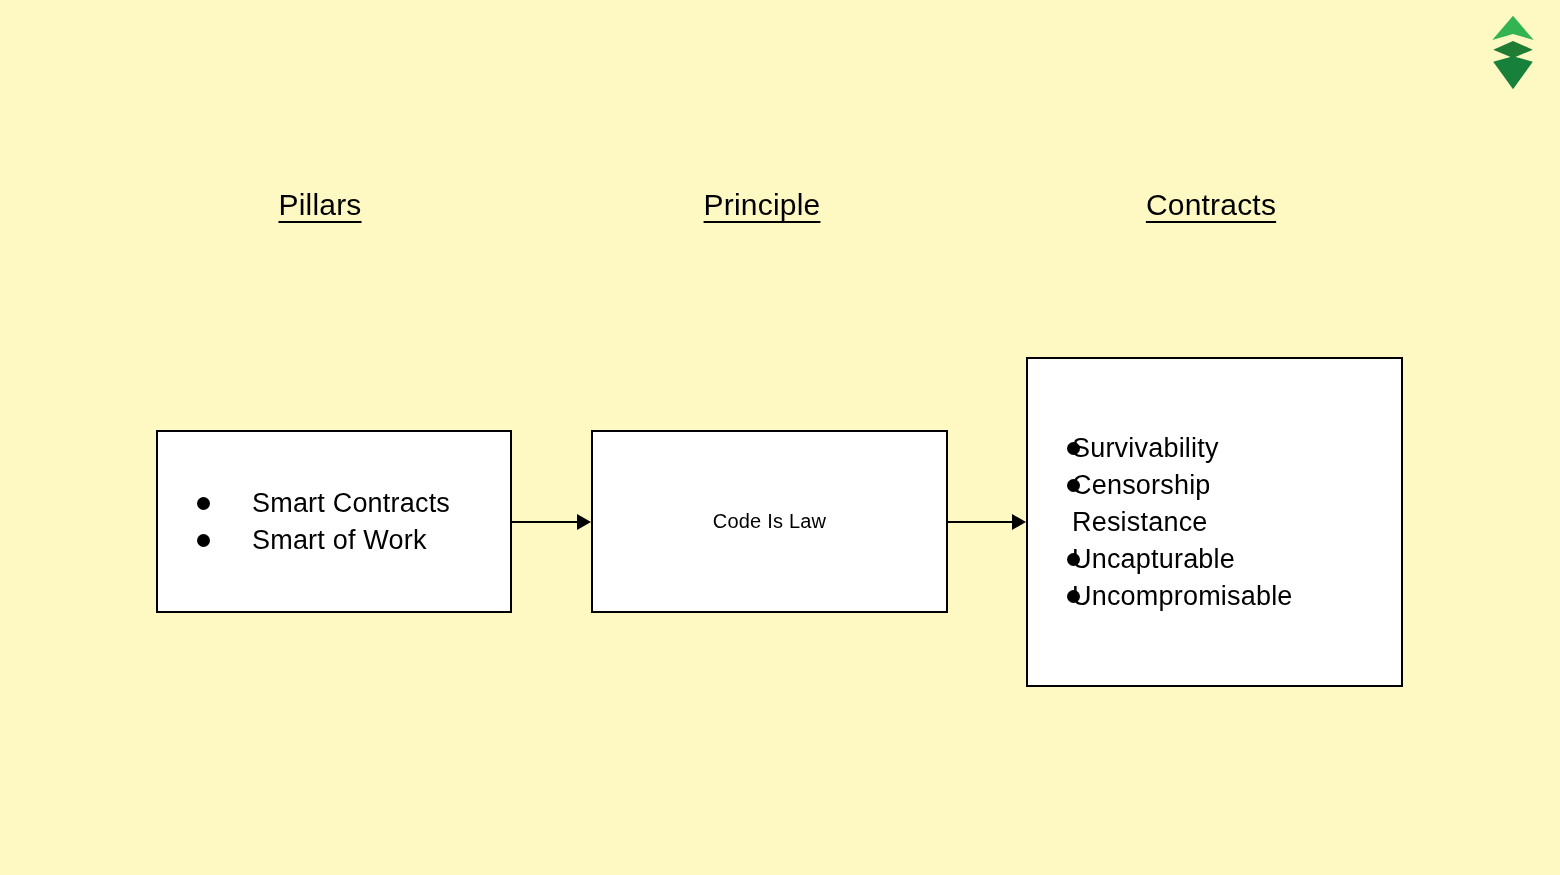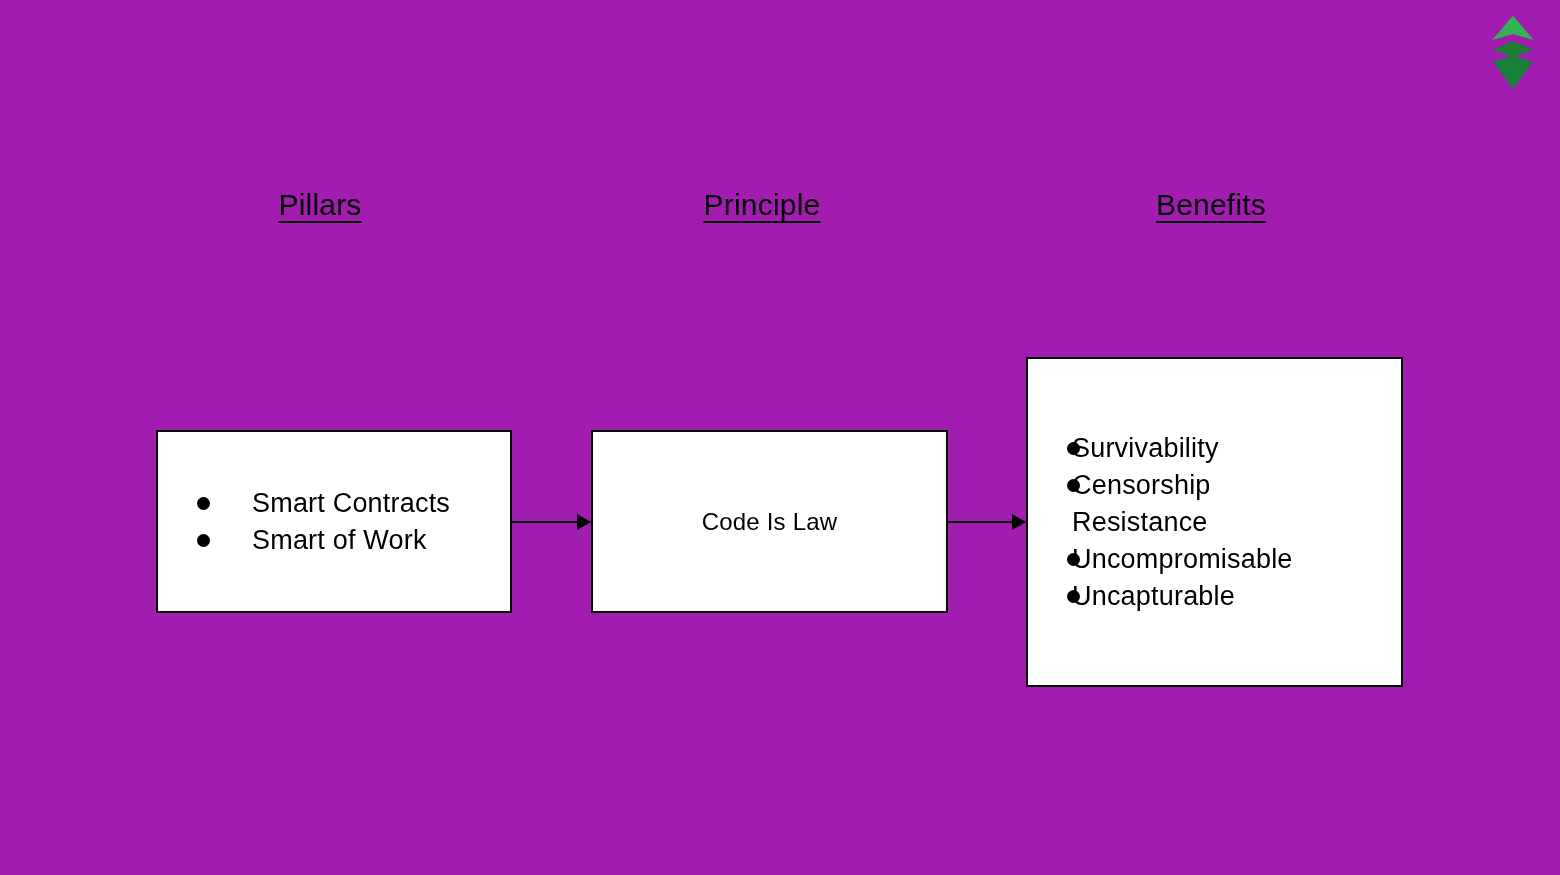--- a/index.html
+++ b/index.html
@@ -1,21 +1,21 @@
 <!DOCTYPE html>
 <html><head>
 <meta charset="utf-8">
 <style>
   * { margin: 0; padding: 0; box-sizing: border-box; }
   html, body { background: #ffffff; }
   .canvas {
     position: relative;
     width: 1560px;
     height: 875px;
-    background: #a21caf;
+    background: #fef9c3;
     overflow: hidden;
     font-family: "Liberation Sans", "DejaVu Sans", sans-serif;
     color: #000000;
   }
 
   
   .logo {
     position: absolute;
     left: 1490px;
     top: 15px;
@@ -46,21 +46,21 @@
     border: 2px solid #000000;
     background: #ffffff;
     display: flex;
     align-items: center;
   }
   .node.pillars   { left: 156px;  top: 430px; width: 356px; height: 183px; }
   .node.principle { left: 591px;  top: 430px; width: 357px; height: 183px; justify-content: center; }
   .node.benefits  { left: 1026px; top: 357px; width: 377px; height: 330px; }
 
   .node .center-label {
-    font-size: 24px;
+    font-size: 20px;
     letter-spacing: 0.2px;
     white-space: nowrap;
   }
 
   ul.bullets { list-style: none; width: 100%; }
   ul.bullets li {
     position: relative;
     padding-left: 94px;
     font-size: 27px;
     line-height: 37px;
@@ -104,21 +104,21 @@
 <div class="canvas">
 
   <svg class="logo" viewBox="0 0 100 160" aria-hidden="true">
     <polygon points="50,0 95,53 50,40 5,53" fill="#33b453"></polygon>
     <polygon points="50,55 93,74 50,92 7,74" fill="#1f7c33"></polygon>
     <polygon points="7,100 50,88 93,100 50,160" fill="#17813c"></polygon>
   </svg>
 
   <div class="col-header pillars">Pillars</div>
   <div class="col-header principle">Principle</div>
-  <div class="col-header benefits">Benefits</div>
+  <div class="col-header benefits">Contracts</div>
 
   <div class="node pillars">
     <ul class="bullets">
       <li>
         <span class="dot"></span>
         <span>Smart Contracts</span>
       </li>
       <li>
         <span class="dot"></span>
         <span>Smart of Work</span>
@@ -141,22 +141,22 @@
       <li>
         <span class="dot"></span>
         <span>Survivability</span>
       </li>
       <li>
         <span class="dot"></span>
         <span>Censorship Resistance</span>
       </li>
       <li>
         <span class="dot"></span>
-        <span>Uncompromisable</span>
+        <span>Uncapturable</span>
       </li>
       <li>
         <span class="dot"></span>
-        <span>Uncapturable</span>
+        <span>Uncompromisable</span>
       </li>
     </ul>
   </div>
 
 </div>
 
 </body></html>

